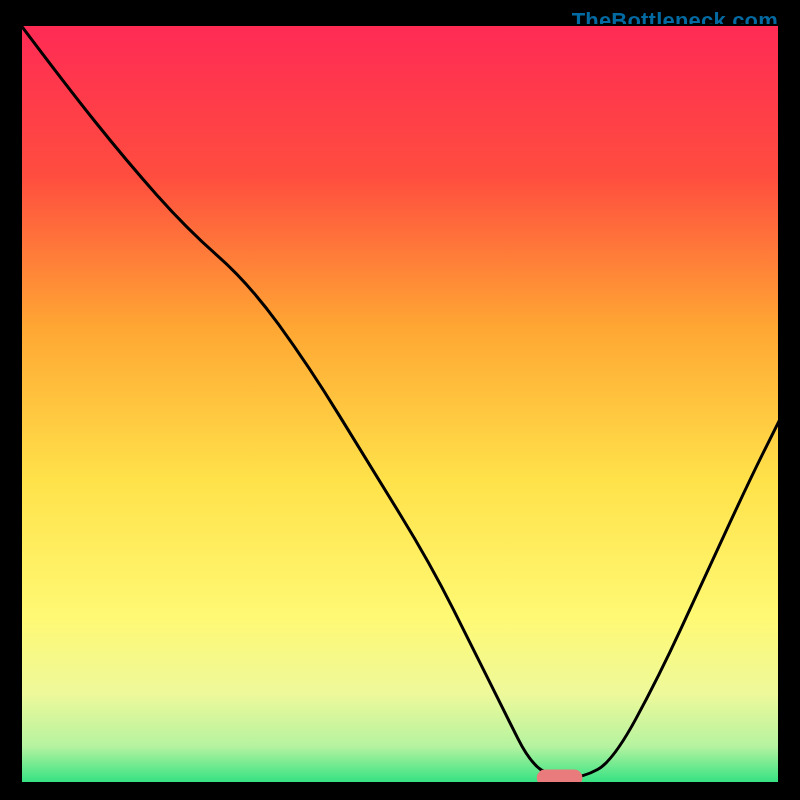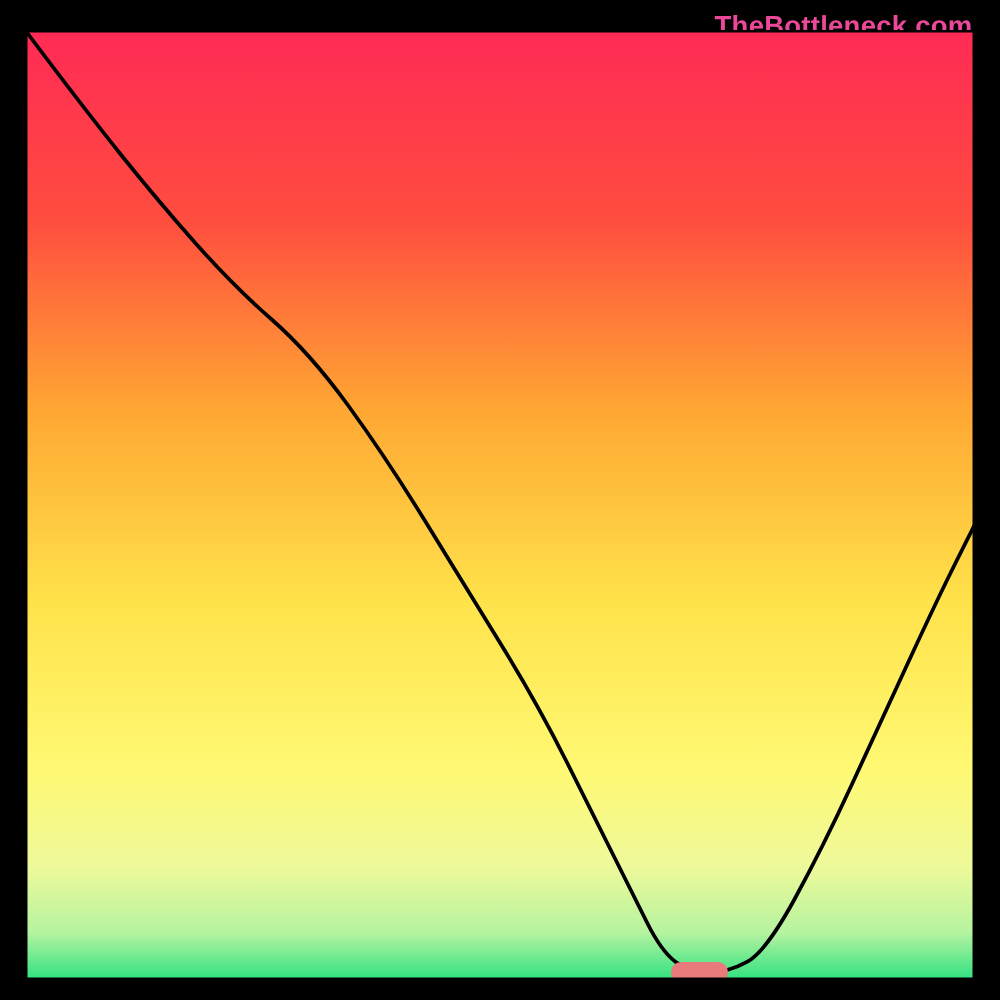--- a/index.html
+++ b/index.html
@@ -18,21 +18,21 @@
     width: 760px;
     height: 760px;
     box-sizing: border-box;
   }
   .watermark {
     position: absolute;
     top: 8px;
     right: 22px;
     font-size: 22px;
     font-weight: 600;
-    color: #ec4899;
+    color: #0369a1;
     letter-spacing: 0.2px;
   }
   svg { display: block; }
 </style>
 </head>
 <body>
 
 <div class="watermark">TheBottleneck.com</div>
 
 <div class="frame">

